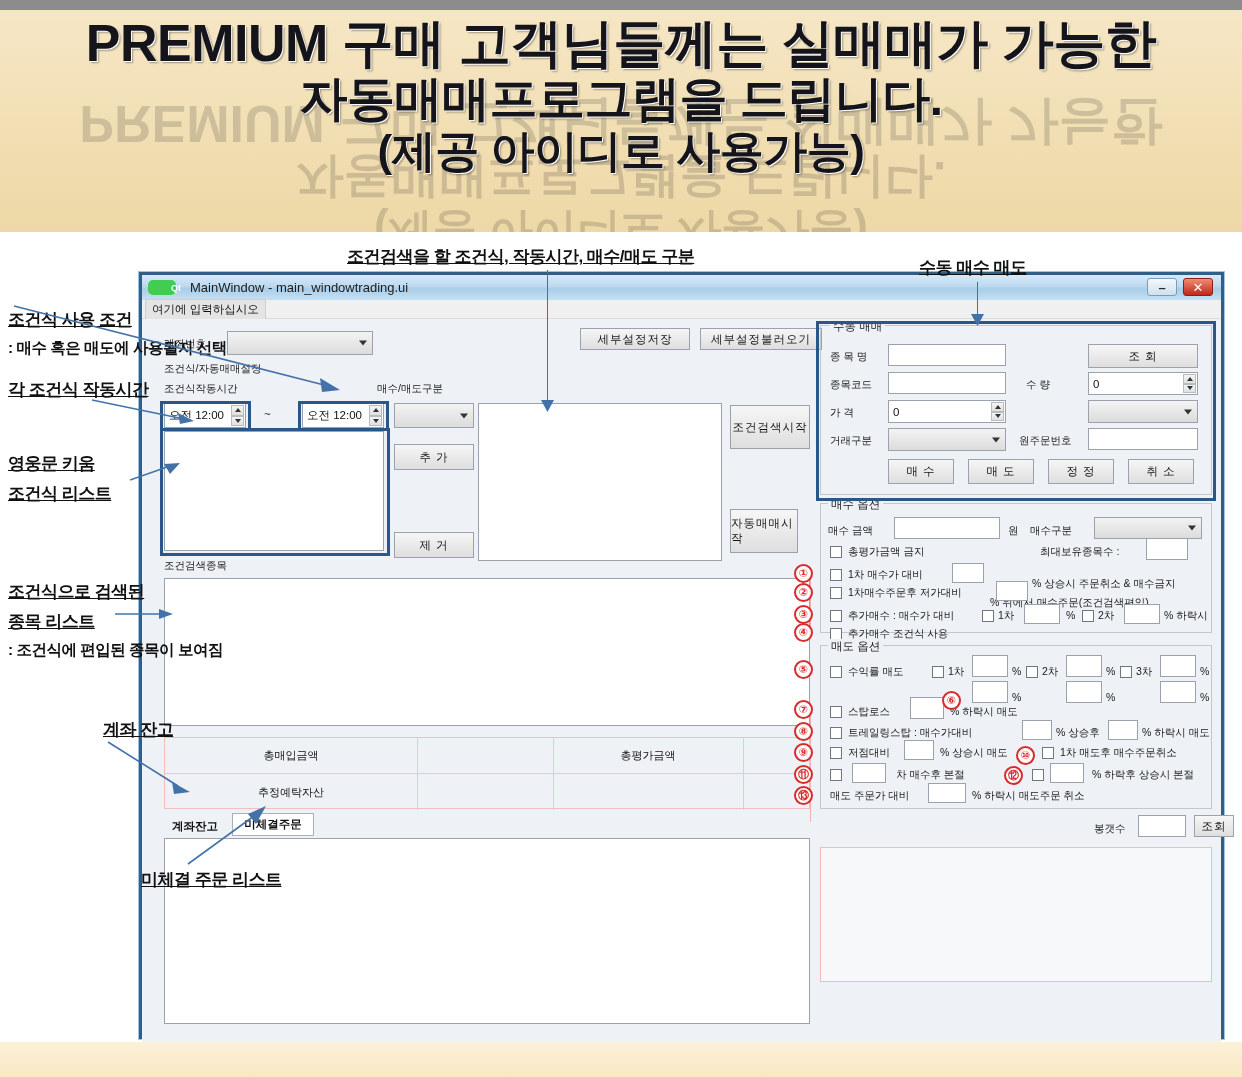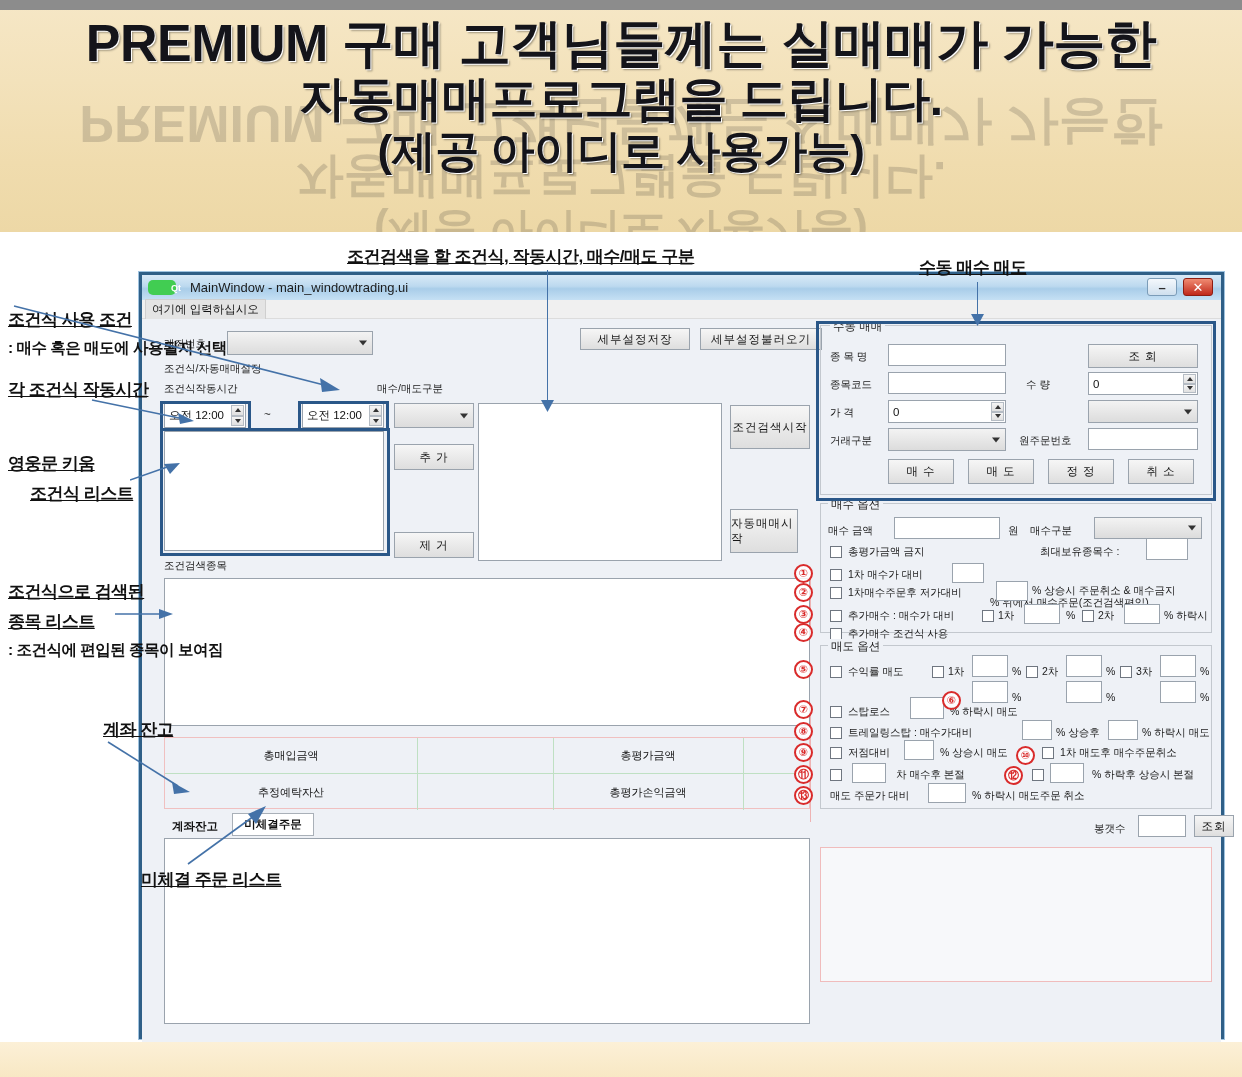--- a/index.html
+++ b/index.html
@@ -268,21 +268,20 @@
       <div class="acct-sep-v" style="left:388px;top:0;height:72px;"></div>
       <div class="acct-sep-v" style="left:578px;top:0;height:72px;"></div>
 
       <div class="acct-cell" style="left:0;top:0;width:252px;height:35px;">총매입금액</div>
       <div class="acct-cell" style="left:252px;top:0;width:136px;height:35px;"></div>
       <div class="acct-cell" style="left:388px;top:0;width:190px;height:35px;">총평가금액</div>
       <div class="acct-cell" style="left:578px;top:0;width:68px;height:35px;"></div>
 
       <div class="acct-cell" style="left:0;top:36px;width:252px;height:36px;">추정예탁자산</div>
       <div class="acct-cell" style="left:252px;top:36px;width:136px;height:36px;"></div>
-      <div class="acct-cell" style="left:388px;top:36px;width:190px;height:36px;">총평가손익금액</div>
       <div class="acct-cell" style="left:578px;top:36px;width:68px;height:36px;"></div>
     </div>
 
     <div class="tab" style="left:22px;top:497px;width:62px;height:20px;">계좌잔고</div>
     <div class="tab active" style="left:90px;top:494px;width:82px;height:23px;">미체결주문</div>
 
     <div class="listarea" style="left:22px;top:519px;width:646px;height:186px;"></div>
 
     <div class="groupbox" style="left:678px;top:6px;width:392px;height:170px;"></div>
     <div class="gb-title" style="left:688px;top:0px;">수동 매매</div>
@@ -354,21 +353,21 @@
     <div class="tbox" style="left:1004px;top:219px;width:42px;height:22px;"></div>
 
     <div class="chk" style="left:688px;top:250px;"></div>
     <div class="lbl-sm" style="left:706px;top:249px;">1차 매수가 대비</div>
     <div class="tbox" style="left:810px;top:244px;width:32px;height:20px;"></div>
     <div class="lbl-sm" style="left:848px;top:249px;margin-top:28px;">% 위에서 매수주문(조건검색편입)</div>
 
     <div class="chk" style="left:688px;top:268px;"></div>
     <div class="lbl-sm" style="left:706px;top:267px;">1차매수주문후   저가대비</div>
     <div class="tbox" style="left:854px;top:262px;width:32px;height:20px;"></div>
-    <div class="lbl-sm" style="left:890px;top:265px;">% 상승시 주문취소 &amp; 매수금지</div>
+    <div class="lbl-sm" style="left:890px;top:258px;">% 상승시 주문취소 &amp; 매수금지</div>
 
     <div class="chk" style="left:688px;top:291px;"></div>
     <div class="lbl-sm" style="left:706px;top:290px;">추가매수 : 매수가 대비</div>
     <div class="chk" style="left:840px;top:291px;"></div>
     <div class="lbl-sm" style="left:856px;top:290px;">1차</div>
     <div class="tbox" style="left:882px;top:285px;width:36px;height:20px;"></div>
     <div class="lbl-sm" style="left:924px;top:290px;">%</div>
     <div class="chk" style="left:940px;top:291px;"></div>
     <div class="lbl-sm" style="left:956px;top:290px;">2차</div>
     <div class="tbox" style="left:982px;top:285px;width:36px;height:20px;"></div>
@@ -482,21 +481,21 @@
   <polygon points="332,90 312,78 314,92" fill="#4472a8"></polygon>
 </svg>
 
 <div class="anno" style="left:8px;top:378px;">각 조건식 작동시간</div>
 <svg class="arrow" style="left:90px;top:398px;width:110px;height:28px;" viewBox="0 0 110 28">
   <line x1="2" y1="2" x2="94" y2="21" stroke="#4472a8" stroke-width="1.6"></line>
   <polygon points="104,23 88,15 90,26" fill="#4472a8"></polygon>
 </svg>
 
 <div class="anno" style="left:8px;top:452px;">영웅문 키움</div>
-<div class="anno" style="left:8px;top:482px;margin-left:22px;">조건식 리스트</div>
+<div class="anno" style="left:8px;top:482px;">조건식 리스트</div>
 <svg class="arrow" style="left:130px;top:460px;width:52px;height:24px;" viewBox="0 0 52 24">
   <line x1="0" y1="20" x2="40" y2="6" stroke="#4472a8" stroke-width="1.6"></line>
   <polygon points="50,3 34,4 40,14" fill="#4472a8"></polygon>
 </svg>
 
 <div class="anno" style="left:8px;top:580px;">조건식으로 검색된</div>
 <div class="anno" style="left:8px;top:610px;">종목 리스트</div>
 <div class="anno plain" style="left:8px;top:640px;">: 조건식에 편입된 종목이 보여짐</div>
 <svg class="arrow" style="left:115px;top:606px;width:60px;height:16px;" viewBox="0 0 60 16">
   <line x1="0" y1="8" x2="46" y2="8" stroke="#4472a8" stroke-width="1.6"></line>

